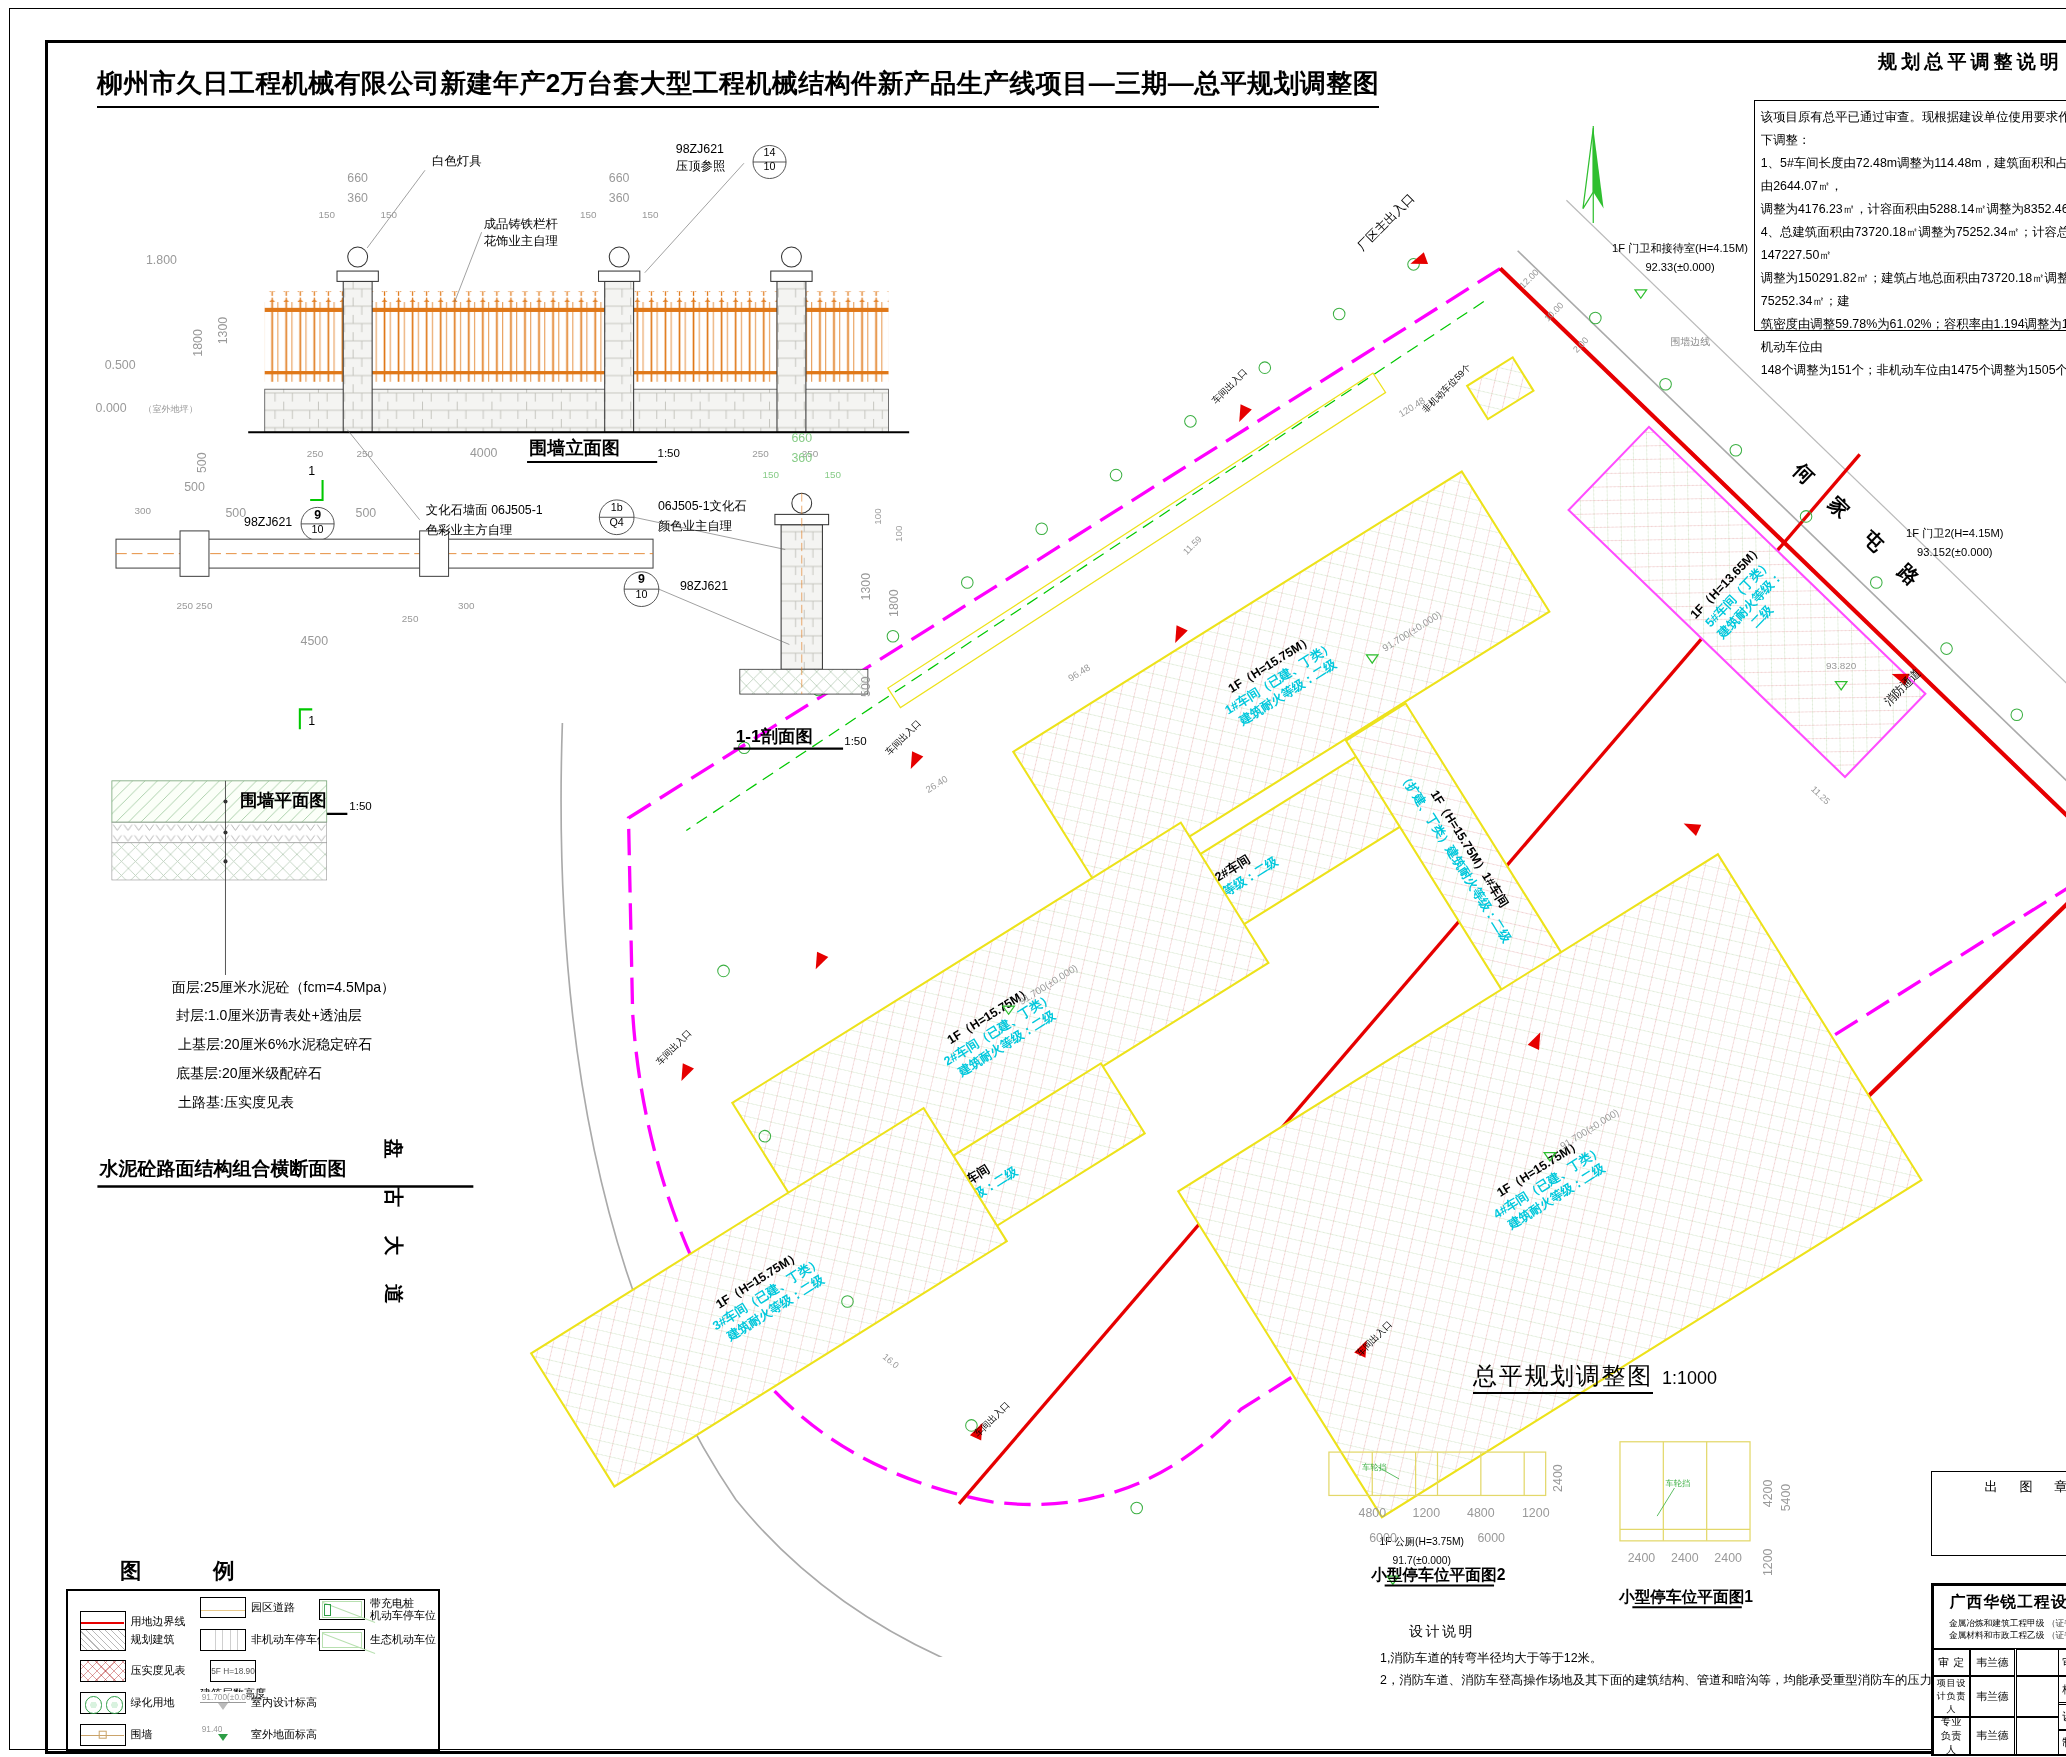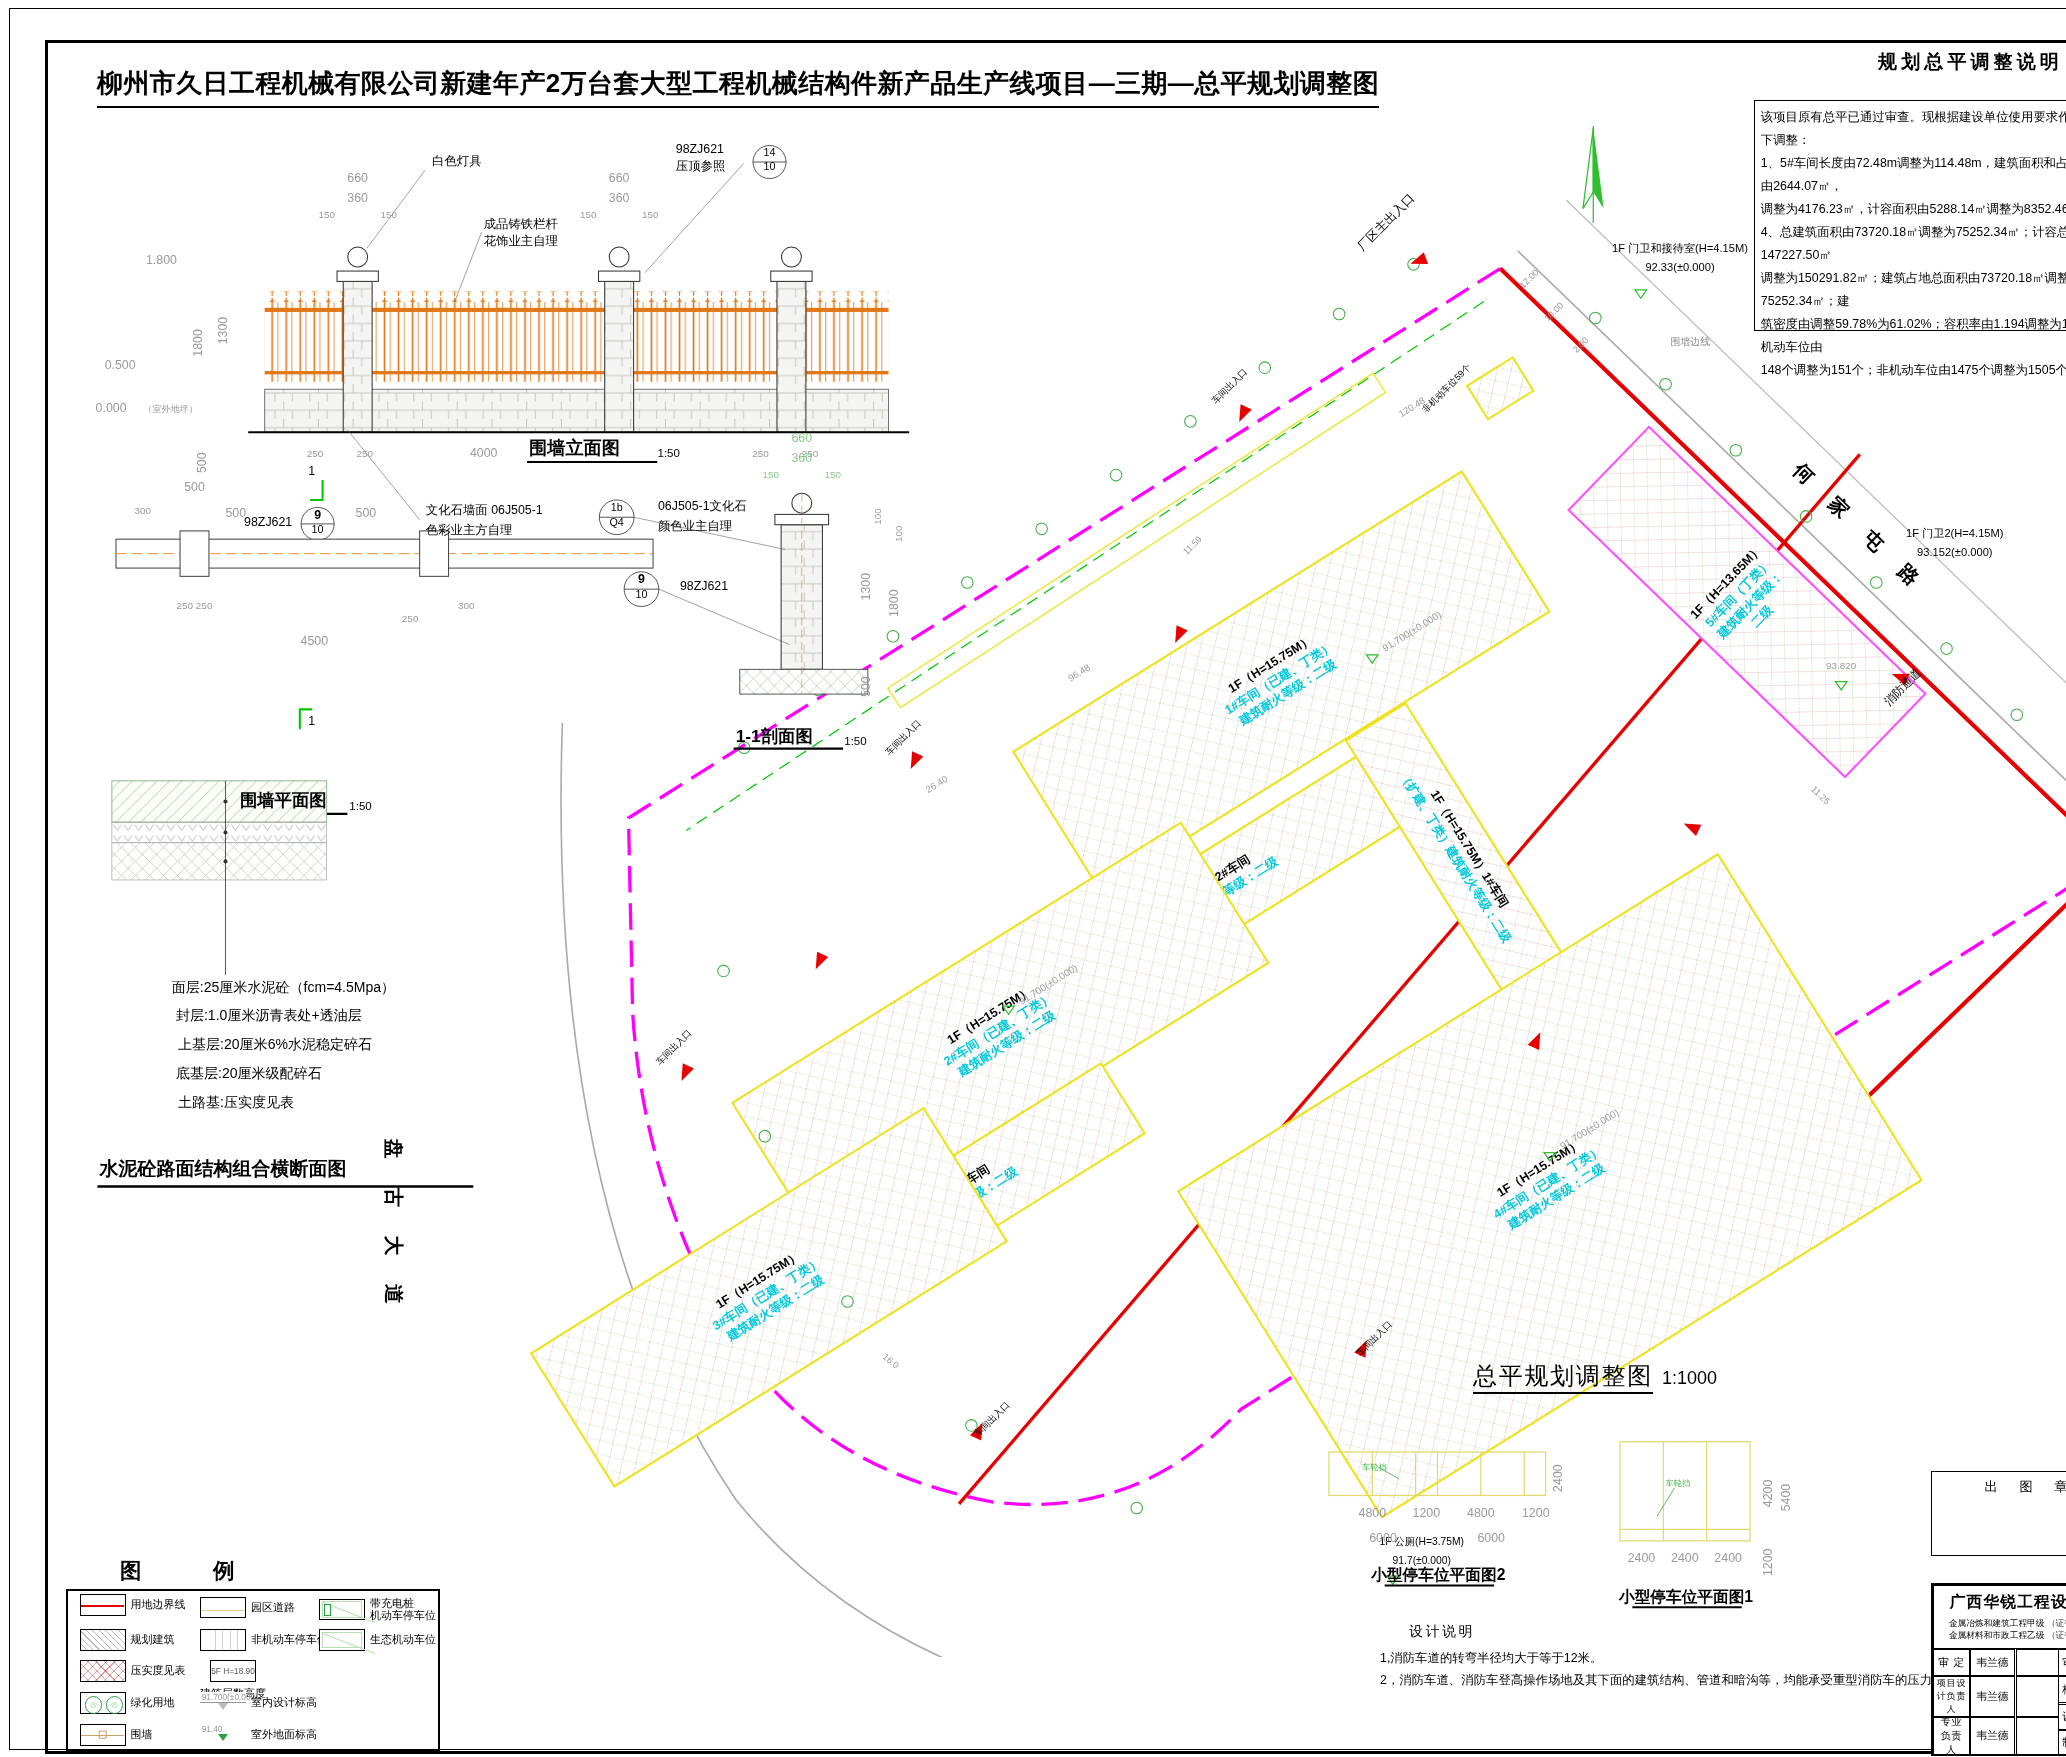--- a/index.html
+++ b/index.html
@@ -394,21 +394,21 @@
         <div class="adj-line">148个调整为151个；非机动车位由1475个调整为1505个。</div>
       </div>
   </div>
 
   <div class="abs stampbox" style="left:1931px;top:1471px;width:199px;height:85px;">
     <div class="stamplabel">出 图 章</div>
   </div>
 
   <div class="abs" id="legend-title">图　例</div>
   <div class="abs" id="legend-box">
-      <div class="lg-item" style="left: 11.6px; top: 3px;">
+      <div class="lg-item" style="left: 11.6px; top: 20px;">
         <div class="lg-sym sym-boundary"></div>
         <div class="lg-label">用地边界线</div>
       </div>
       <div class="lg-item" style="left: 132px; top: 5.8px;">
         <div class="lg-sym sym-road"></div>
         <div class="lg-label">园区道路</div>
       </div>
       <div class="lg-item" style="left: 251px; top: 5.8px;">
         <div class="lg-sym sym-charge">
           <span class="diag"></span>

